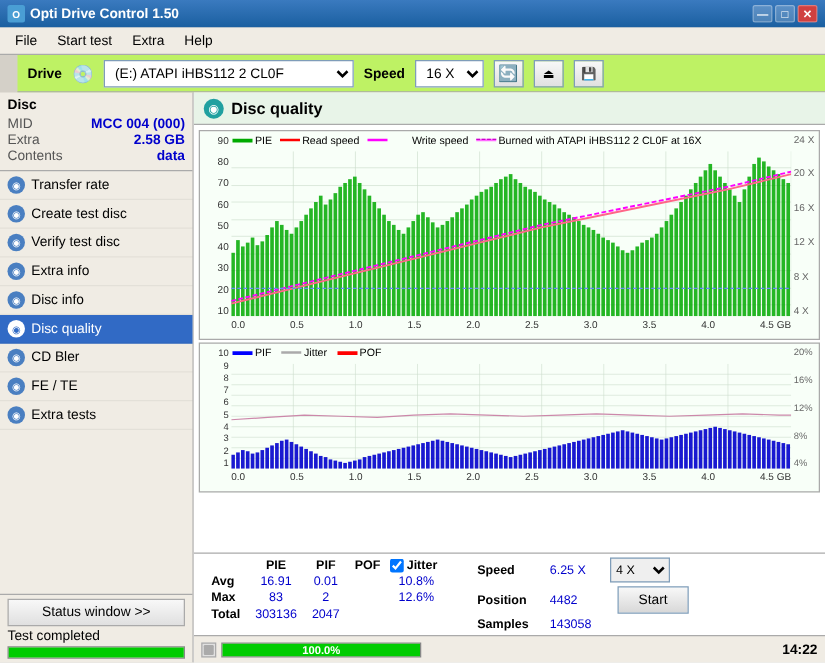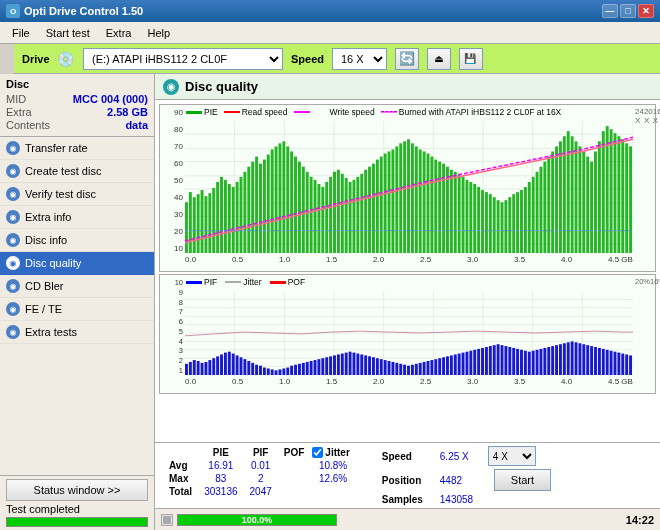--- a/index.html
+++ b/index.html
@@ -57,21 +57,21 @@
     .dq-title { font-size: 13px; font-weight: bold; color: #000; }
     
     
     .charts-area { flex: 1; display: flex; flex-direction: column; padding: 4px; gap: 2px; }
     
     .chart-container { position: relative; border: 1px solid #aaa; background: #f8fff8; }
     .chart-top { height: 168px; }
     .chart-bottom { height: 120px; }
     
     .y-axis { position: absolute; left: 0; top: 1px; bottom: 18px; width: 25px; display: flex; flex-direction: column; justify-content: space-between; align-items: flex-end; padding: 2px 2px 0 0; font-size: 8px; color: #333; }
-    .y-axis-right { position: absolute; right: 0; top: 0; bottom: 18px; width: 22px; display: flex; flex-direction: row; justify-content: space-between; align-items: flex-start; padding: 2px 0 0 2px; font-size: 8px; color: #666; }
+    .y-axis-right { position: absolute; right: 0; top: 0; bottom: 18px; width: 22px; display: flex; flex-direction: column; justify-content: space-between; align-items: flex-start; padding: 2px 0 0 2px; font-size: 8px; color: #666; }
     .x-axis { position: absolute; bottom: 0; left: 25px; right: 22px; height: 18px; display: flex; justify-content: space-between; align-items: flex-start; font-size: 8px; color: #333; padding-top: 2px; }
     
     .chart-plot { position: absolute; left: 25px; right: 22px; top: 16px; bottom: 18px; overflow: hidden; }
     
     
     .stats-area { border-top: 1px solid #aaa; padding: 3px 8px; display: flex; gap: 16px; align-items: flex-start; }
     .stats-table { font-size: 10px; }
     .stats-table table { border-collapse: collapse; }
     .stats-table th { text-align: center; padding: 1px 6px; font-weight: bold; color: #000; }
     .stats-table td { text-align: center; padding: 1px 6px; color: #0000cc; }

